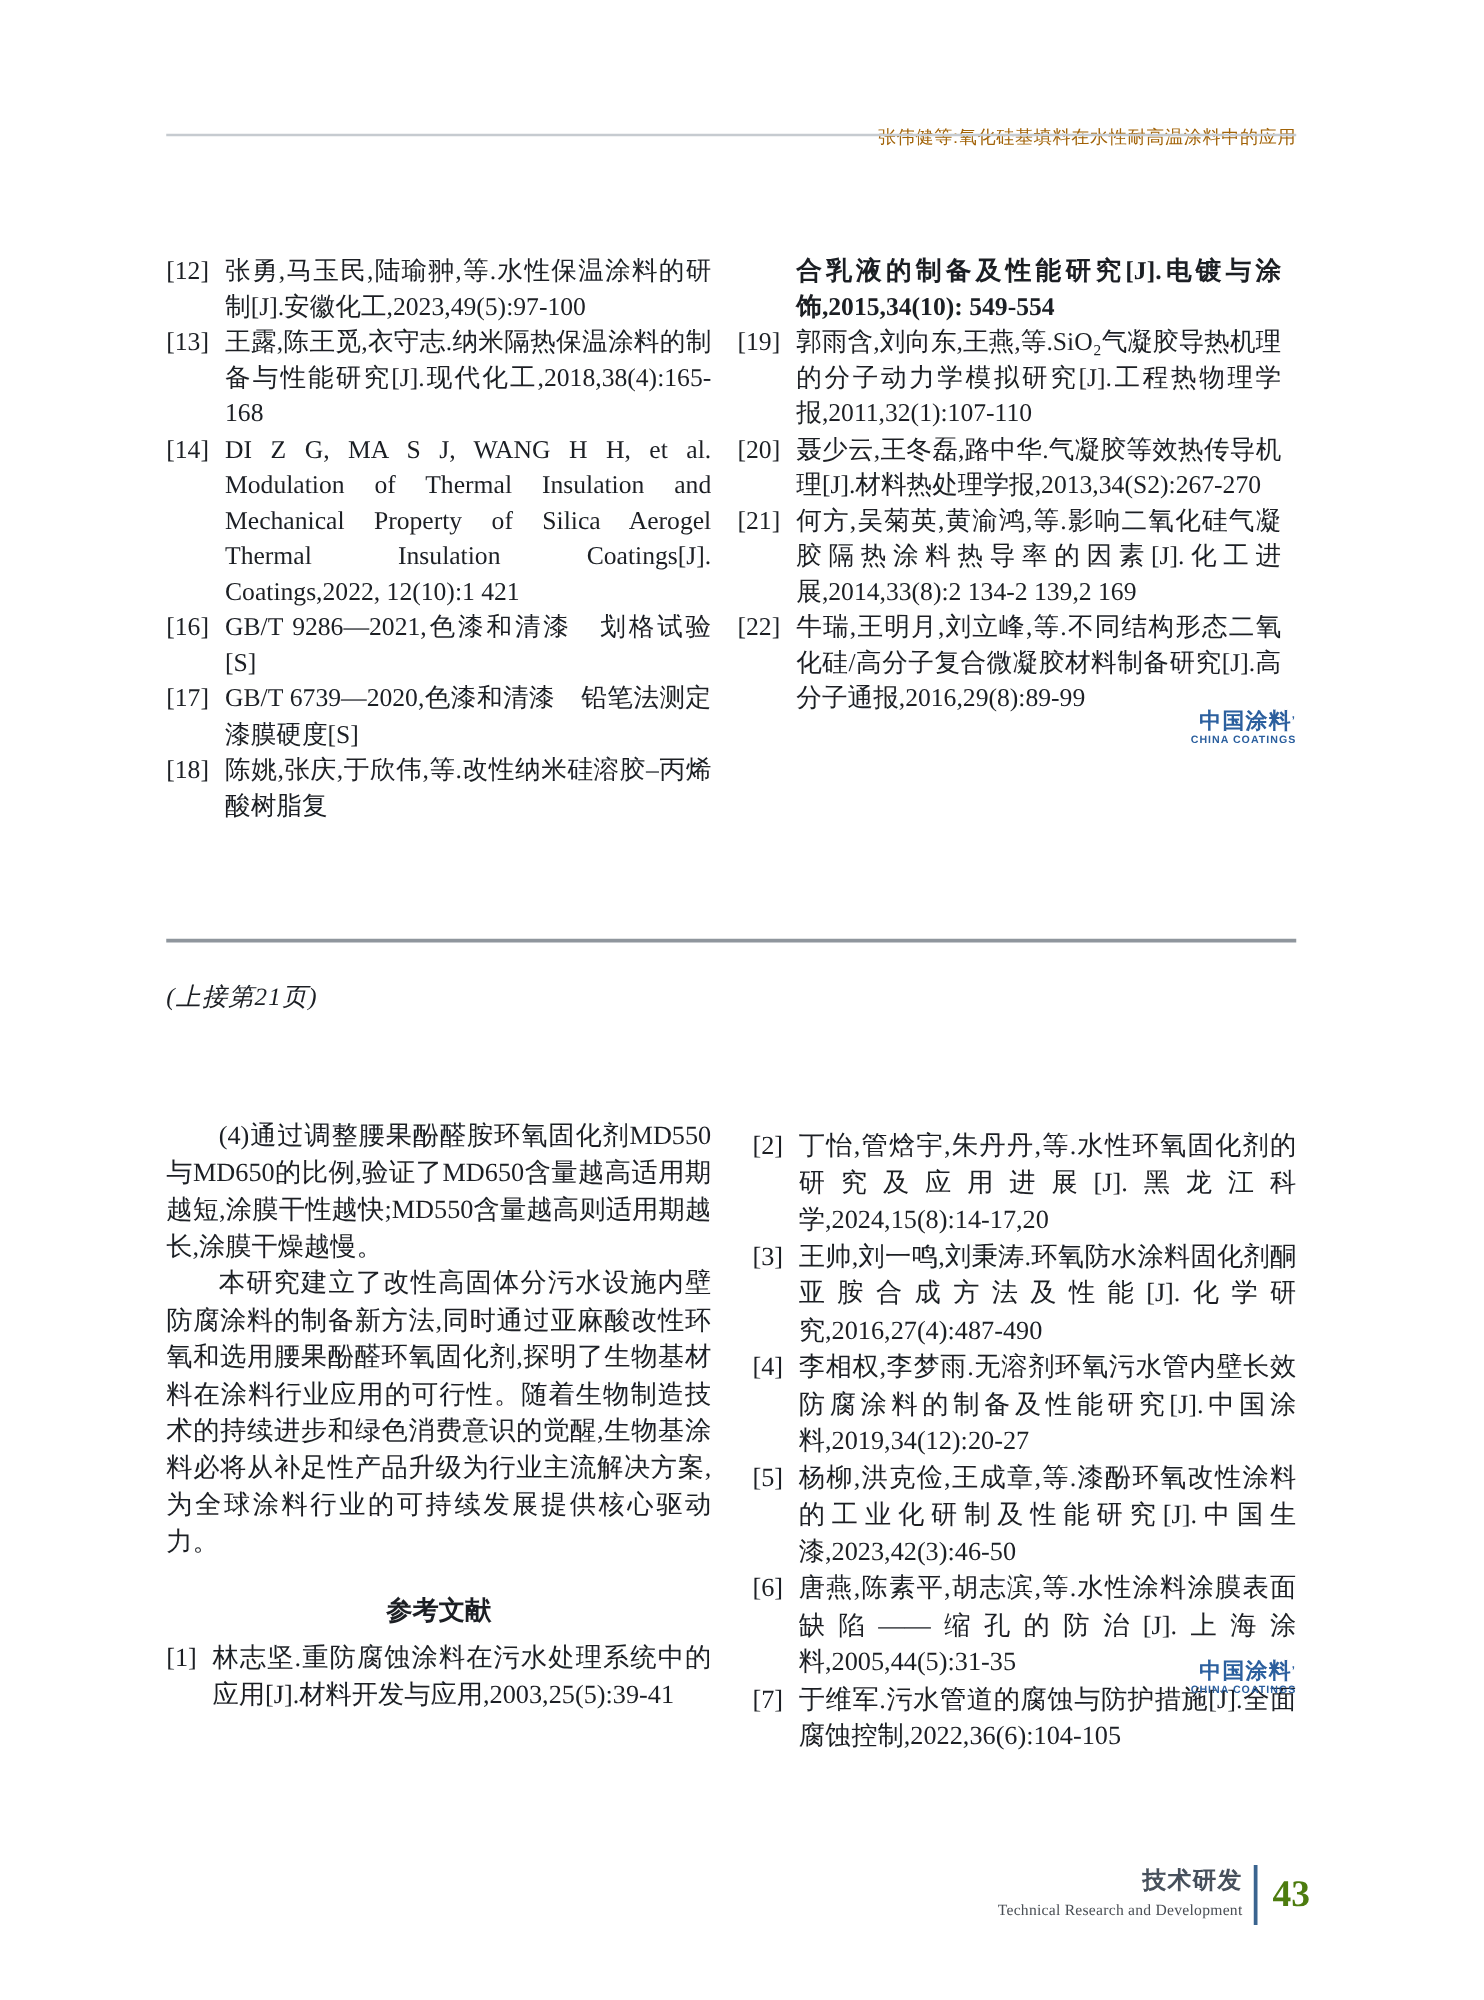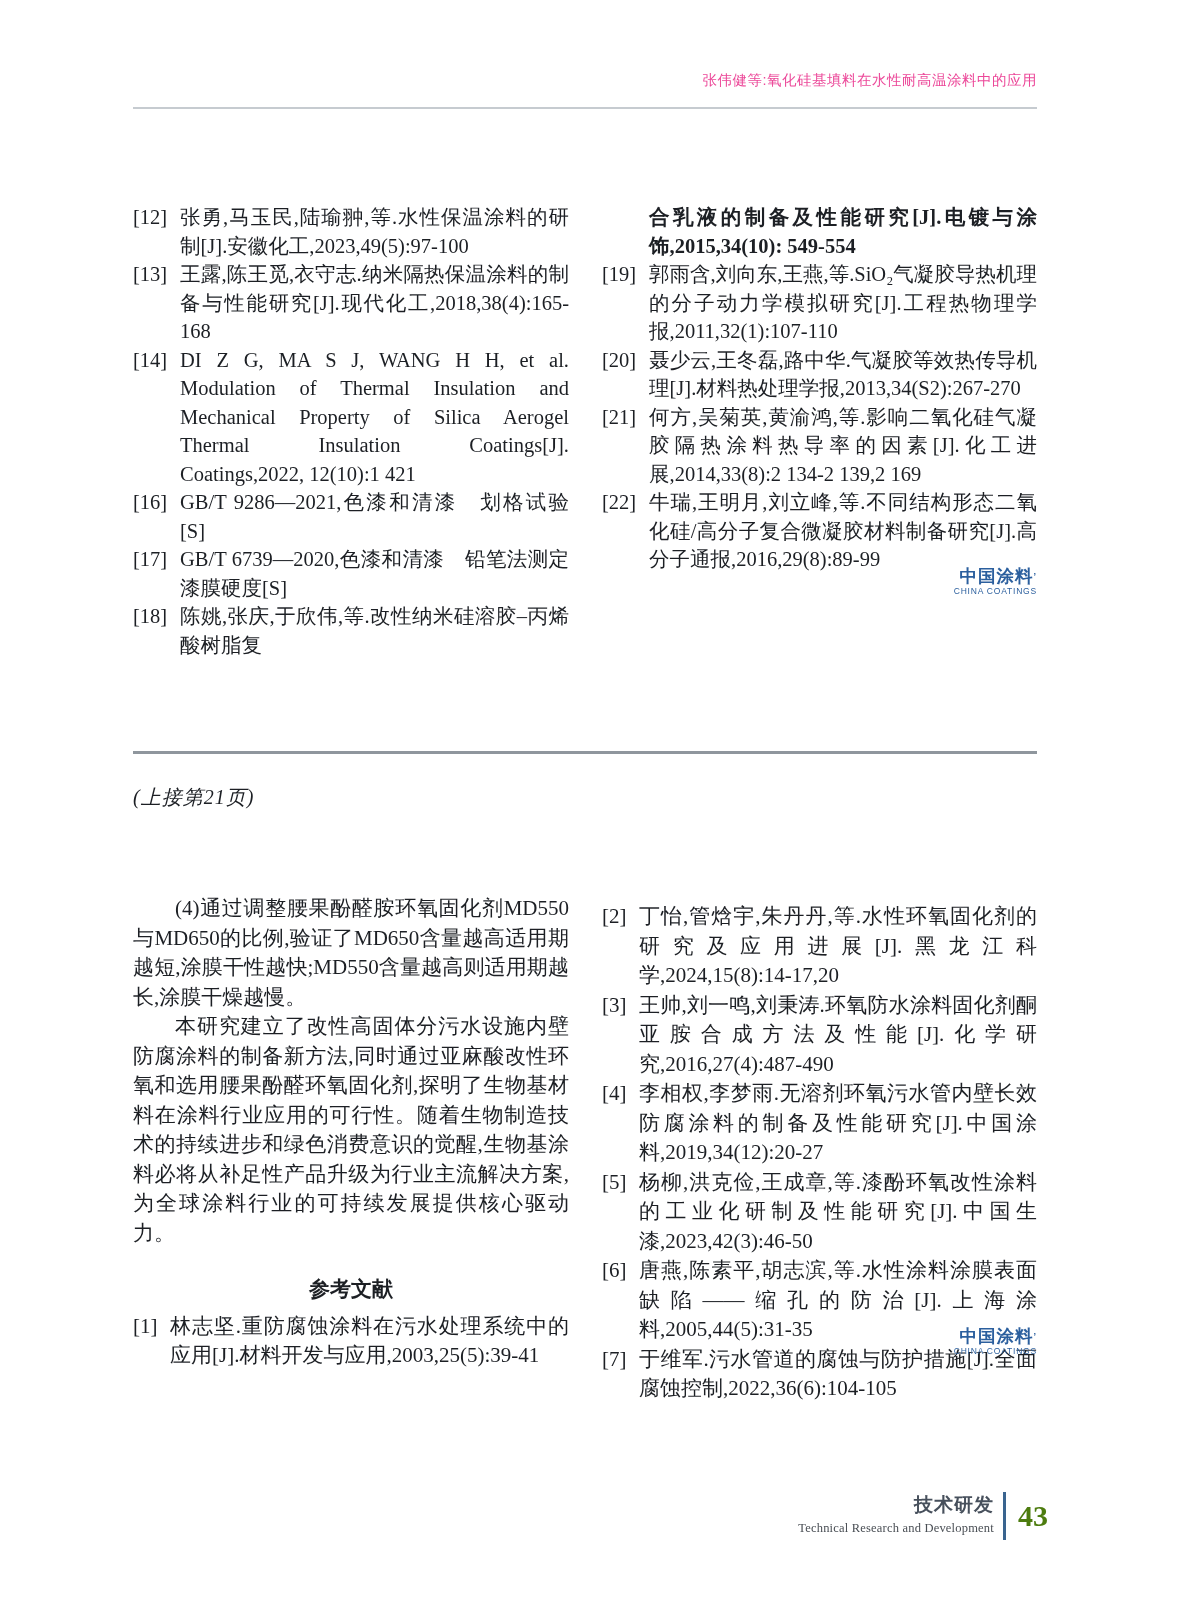--- a/index.html
+++ b/index.html
@@ -7,48 +7,48 @@
     width:1187px; height:1600px; position:relative;
     background:#ffffff;
     font-family:"Liberation Serif","DejaVu Serif",serif;
     color:#1c1f24;
     -webkit-font-smoothing:antialiased;
   }
   .page { position:absolute; inset:0; overflow:hidden; }
 
   
   .running-head {
-    position:absolute; top:71px; right:150px;
-    font-size:14.5px; letter-spacing:.5px; color:#ec4899;
+    position:absolute; top:100px; right:150px;
+    font-size:14.5px; letter-spacing:.5px; color:#a16207;
     font-family:"Liberation Sans","DejaVu Sans",sans-serif;
   }
   .head-rule {
     position:absolute; top:107px; left:133px; width:904px; height:2px;
     background:#c6cbd0;
   }
 
   
   .refs-top {
     position:absolute; top:203px; left:133px; width:904px;
-    display:flex; gap:33px;
+    display:flex; gap:21px;
   }
   .refs-top .col { font-size:20.5px; line-height:28.5px; text-align:justify; }
   .refs-top .col.left  { width:436px; }
   .refs-top .col.right { width:435px; }
 
   .ref { position:relative; padding-left:47px; }
   .ref .num { position:absolute; left:0; top:0; }
   .ref-cont { padding-left:47px;font-weight:bold; }
 
   
   .logo { position:absolute; text-align:right; color:#2b5f9e;
           font-family:"Liberation Sans","DejaVu Sans",sans-serif; }
   .logo .cn { font-size:17.5px; font-weight:bold; letter-spacing:1px; line-height:20px; }
   .logo .tm { font-size:9px; vertical-align:top; }
-  .logo .en { font-size:8.5px; font-weight:normal; letter-spacing:.8px; line-height:10px; }
+  .logo .en { font-size:8.5px; font-weight:bold; letter-spacing:.8px; line-height:10px; }
   .logo-top    { top:566px; right:150px; }
   .logo-bottom { top:1326px; right:150px; }
 
   
   .mid-rule {
     position:absolute; top:751px; left:133px; width:904px; height:2.5px;
     background:#8f969d;
   }
   .cont-note {
     position:absolute; top:784px; left:133px;

